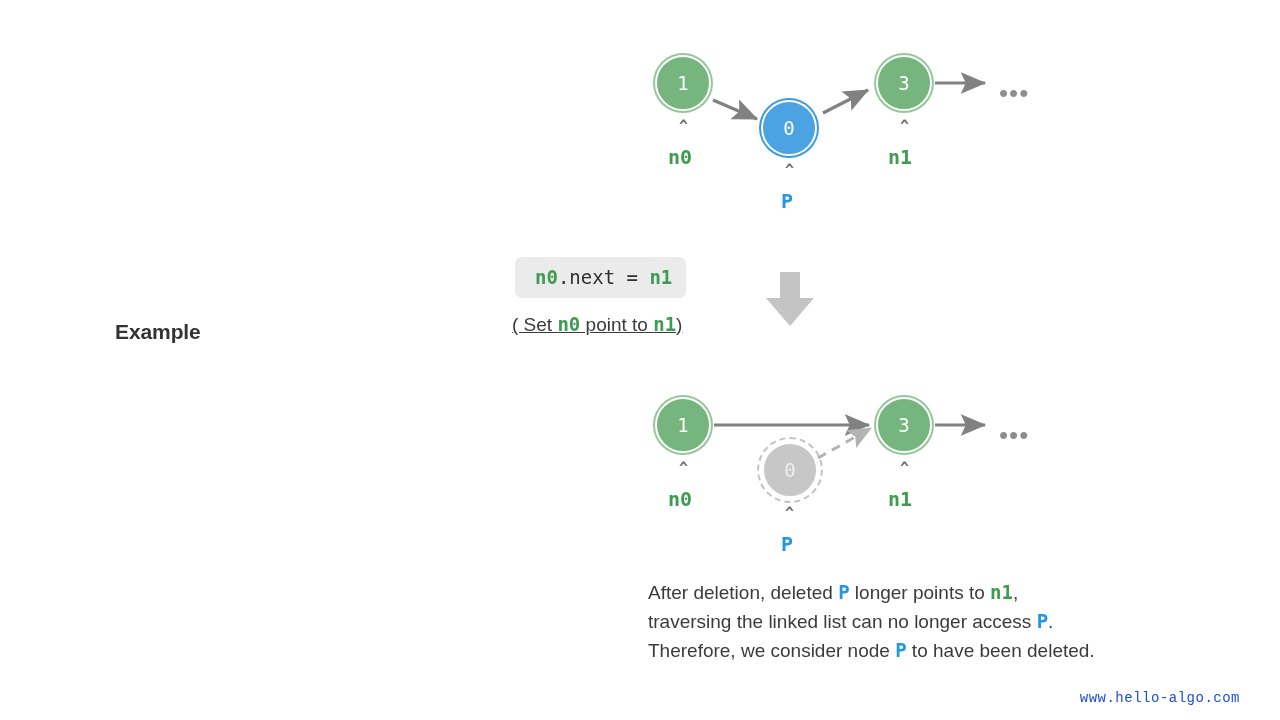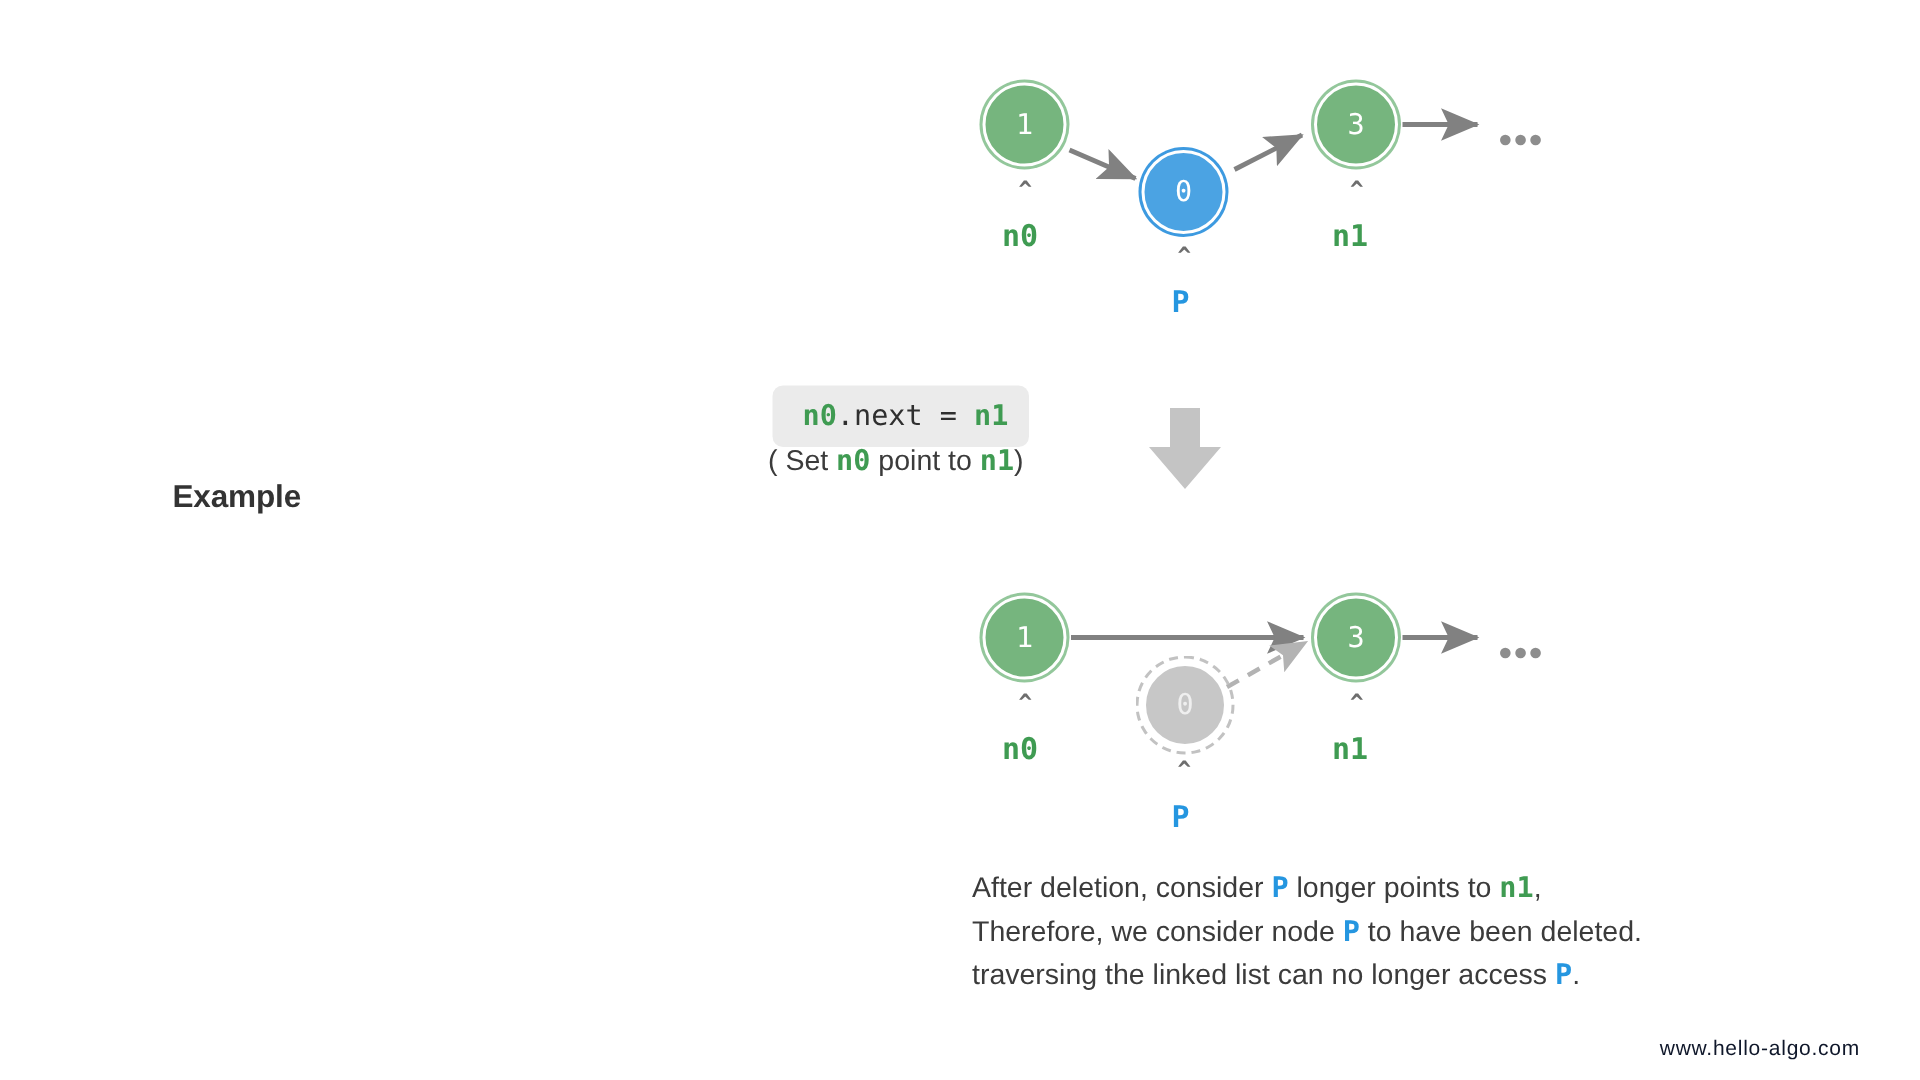--- a/index.html
+++ b/index.html
@@ -124,45 +124,46 @@
     border-radius: 7px;
     padding: 9px 14px 10px 20px;
     font-family: "DejaVu Sans Mono", monospace;
     font-size: 19px;
     color: #2f2f2f;
     white-space: nowrap;
   }
   .code-sub {
     position: absolute;
     left: 512px;
-    top: 296px;
+    top: 313px;
     font-size: 19px;
     color: #3b3b3b;
     white-space: nowrap;
+    text-decoration: underline;
   }
 
   
   .caption {
     position: absolute;
     left: 648px;
     top: 578px;
     font-size: 19px;
     line-height: 28px;
     color: #3b3b3b;
     white-space: nowrap;
   }
 
   
   .watermark {
     position: absolute;
     right: 40px;
     bottom: 14px;
-    font-family: Liberation Sans, sans-serif;
+    font-family: Liberation Mono, monospace;
     font-size: 14px;
-    color: #0f172a;
+    color: #1d4ed8;
     letter-spacing: 0.5px;
   }
 
   svg.arrows {
     position: absolute;
     left: 0; top: 0;
     width: 1280px; height: 720px;
     pointer-events: none;
   }
 </style>
@@ -248,25 +249,25 @@
 
     <div class="ellipsis" style="left:999px; top:422px;">•••</div>
   </div>
 
   <div class="example-block">
     <div class="example-title">Example</div>
   </div>
 
   <div class="caption">
     <div>
-      <span>After deletion, consider </span><span class="tok-blue">P</span><span> longer points to </span><span class="tok-green">n1</span><span>,</span>
+      <span>After deletion, deleted </span><span class="tok-blue">P</span><span> longer points to </span><span class="tok-green">n1</span><span>,</span>
+    </div>
+    <div>
+      <span>traversing the linked list can no longer access </span><span class="tok-blue">P</span><span>.</span>
     </div>
     <div>
       <span>Therefore, we consider node </span><span class="tok-blue">P</span><span> to have been deleted.</span>
     </div>
-    <div>
-      <span>traversing the linked list can no longer access </span><span class="tok-blue">P</span><span>.</span>
-    </div>
   </div>
 
   <div class="watermark">www.hello-algo.com</div>
 
 </div>
 
 </body></html>

